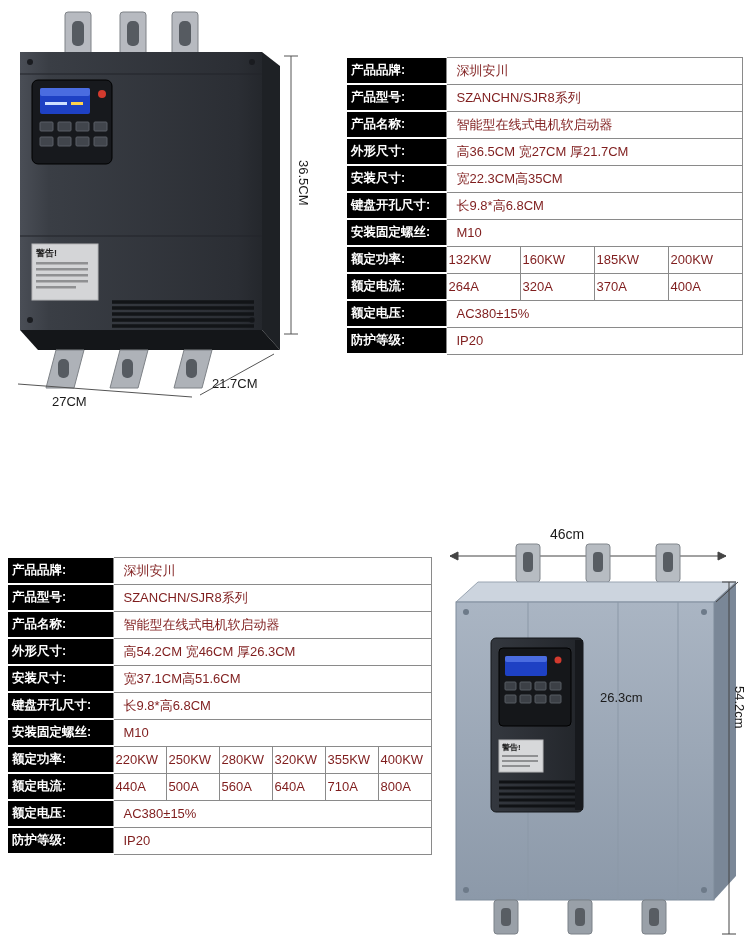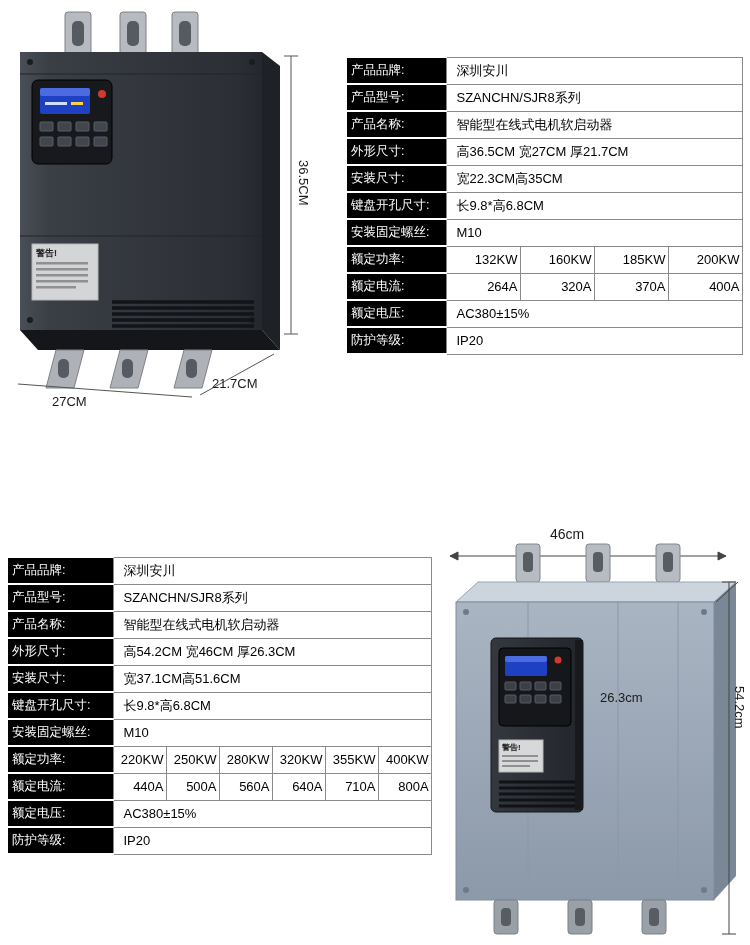--- a/index.html
+++ b/index.html
@@ -4,30 +4,30 @@
 <style>
   * { box-sizing: border-box; }
   html,body { margin:0; padding:0; background:#fff; }
   body { font-family:"Liberation Sans","DejaVu Sans",sans-serif; }
   .canvas { position:relative; width:750px; height:945px; background:#fff; overflow:hidden; }
   .abs { position:absolute; }
 
   
   table.spec { border-collapse:collapse; table-layout:fixed; position:absolute; }
   table.spec td {
-    border:1px solid #8a8a8a; background:#fff; color:#000000;
+    border:1px solid #8a8a8a; background:#fff; color:#7f1d1d;
     font-size:13px; height:27px; padding:0 10px;
     white-space:nowrap; overflow:hidden;
   }
   table.spec td.lbl {
-    background:#000; color:#fff; font-weight:normal;
+    background:#000; color:#fff; font-weight:bold;
     font-size:12.5px; padding:0 4px;
     border:2px solid #fff; border-right:1px solid #8a8a8a;
   }
-  table.spec td.c { text-align:right; padding:0 2px; }
+  table.spec td.c { text-align:left; padding:0 2px; }
 
   
   .dim-label { position:absolute; font-size:13px; color:#1a1a1a; white-space:nowrap; }
   .dim-label.big { font-size:14px; }
   .vlabel { writing-mode:vertical-rl; }
 </style>
 </head>
 <body>
 
 <div class="canvas">

